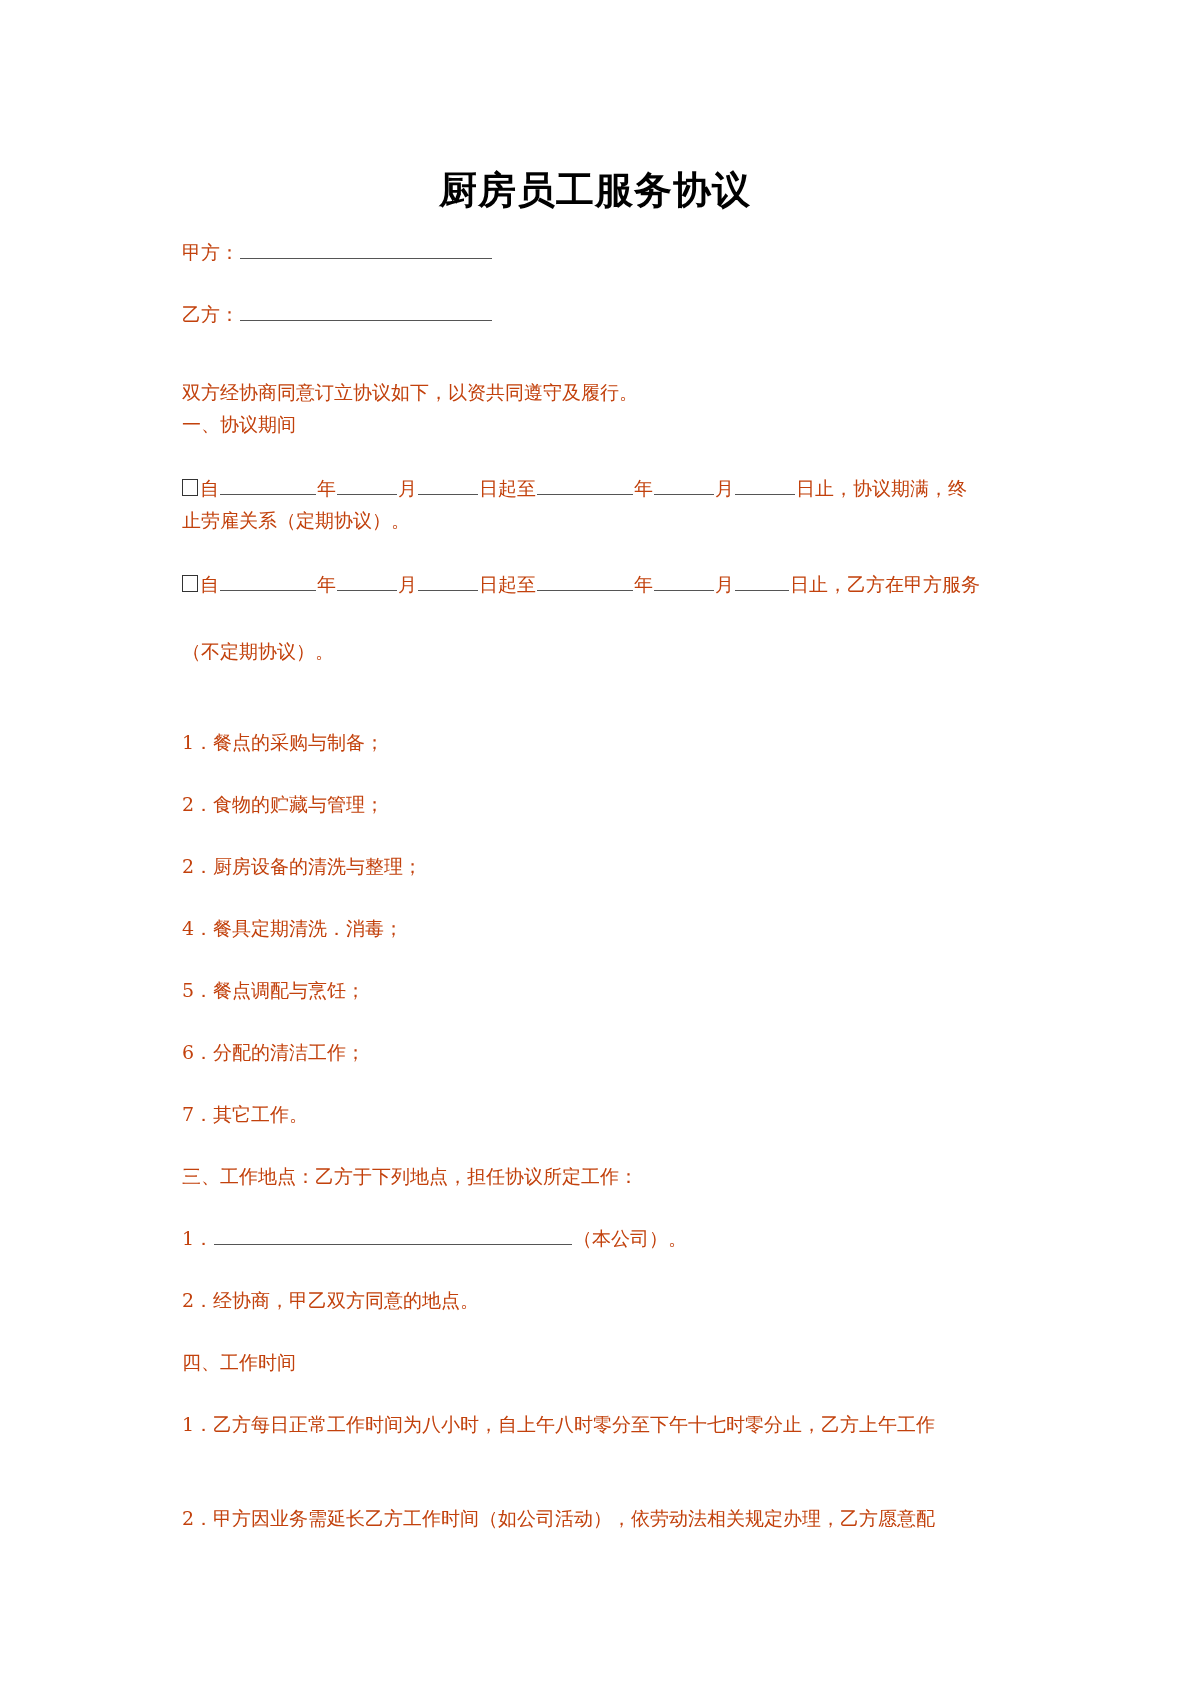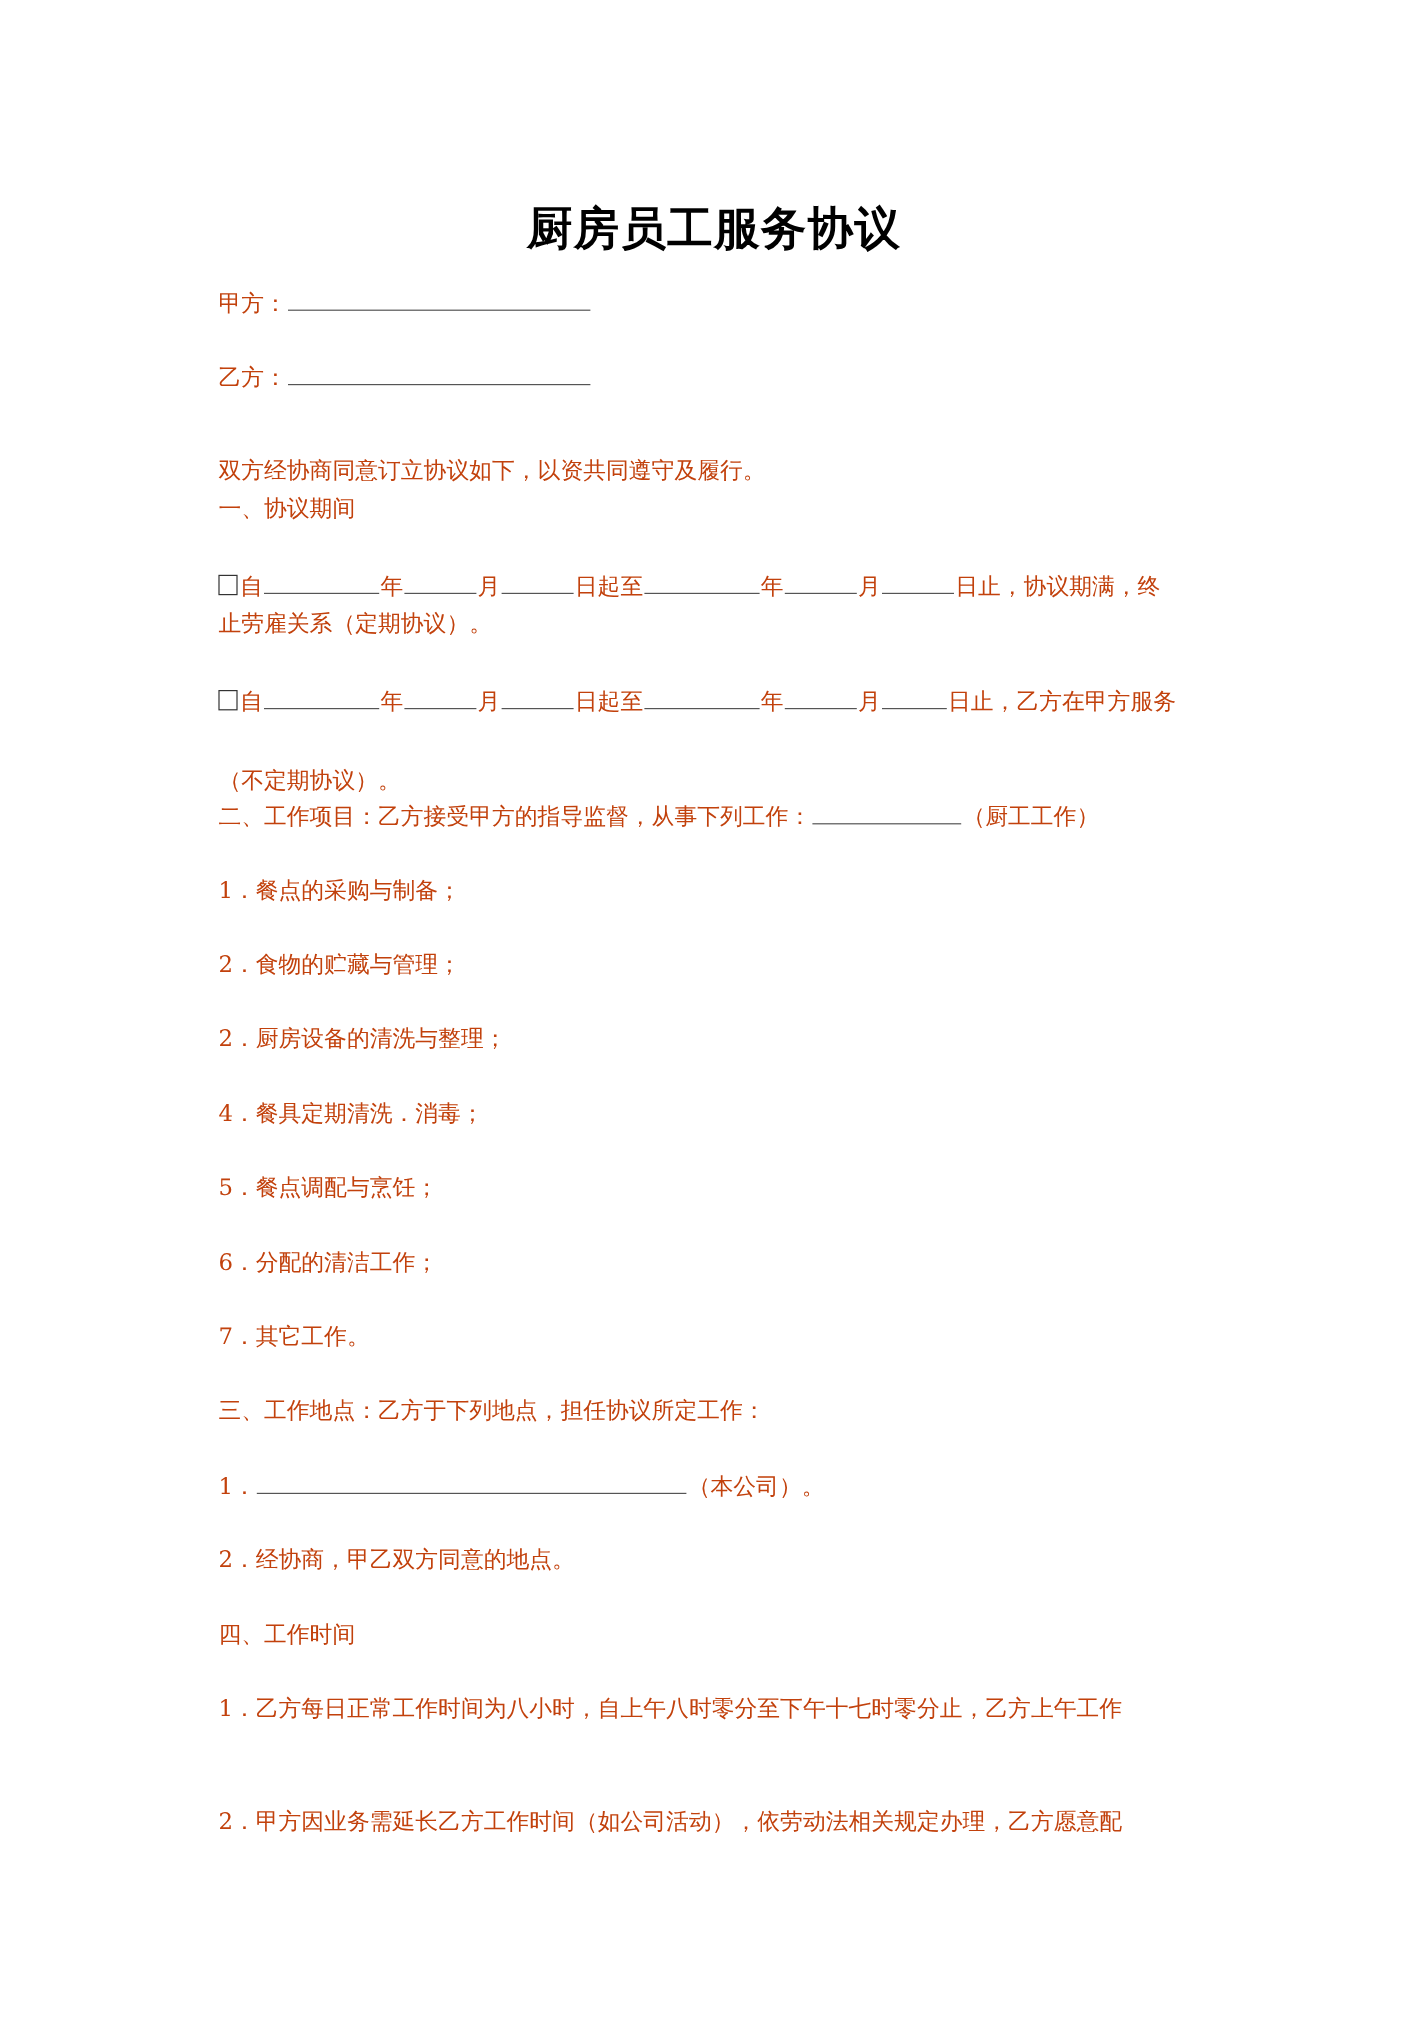--- a/index.html
+++ b/index.html
@@ -47,23 +47,20 @@
   <div class="line" style="top:476px;">
     <span class="cb"></span><span>自</span><span class="blank" style="width:96px;"></span><span>年</span><span class="blank" style="width:60px;"></span><span>月</span><span class="blank" style="width:60px;"></span><span>日起至</span><span class="blank" style="width:96px;"></span><span>年</span><span class="blank" style="width:60px;"></span><span>月</span><span class="blank" style="width:60px;"></span><span>日止，协议期满，终</span>
   </div>
   <div class="line" style="top:508px;">止劳雇关系（定期协议）。</div>
 
   <div class="line" style="top:572px;">
     <span class="cb"></span><span>自</span><span class="blank" style="width:96px;"></span><span>年</span><span class="blank" style="width:60px;"></span><span>月</span><span class="blank" style="width:60px;"></span><span>日起至</span><span class="blank" style="width:96px;"></span><span>年</span><span class="blank" style="width:60px;"></span><span>月</span><span class="blank" style="width:54px;"></span><span>日止，乙方在甲方服务</span>
   </div>
   <div class="line" style="top:604px;margin-top:35px;">（不定期协议）。</div>
 
-  <div class="line" style="top:668px;">
-    <span>二、工作项目：乙方接受甲方的指导监督，从事下列工作：</span><span class="blank" style="width:124px;"></span><span>（厨工工作）</span>
-  </div>
 
   <div class="line" style="top:730px;">1．餐点的采购与制备；</div>
   <div class="line" style="top:792px;">2．食物的贮藏与管理；</div>
   <div class="line" style="top:854px;">2．厨房设备的清洗与整理；</div>
   <div class="line" style="top:916px;">4．餐具定期清洗．消毒；</div>
   <div class="line" style="top:978px;">5．餐点调配与烹饪；</div>
   <div class="line" style="top:1040px;">6．分配的清洁工作；</div>
   <div class="line" style="top:1102px;">7．其它工作。</div>
 
   <div class="line" style="top:1164px;">三、工作地点：乙方于下列地点，担任协议所定工作：</div>

